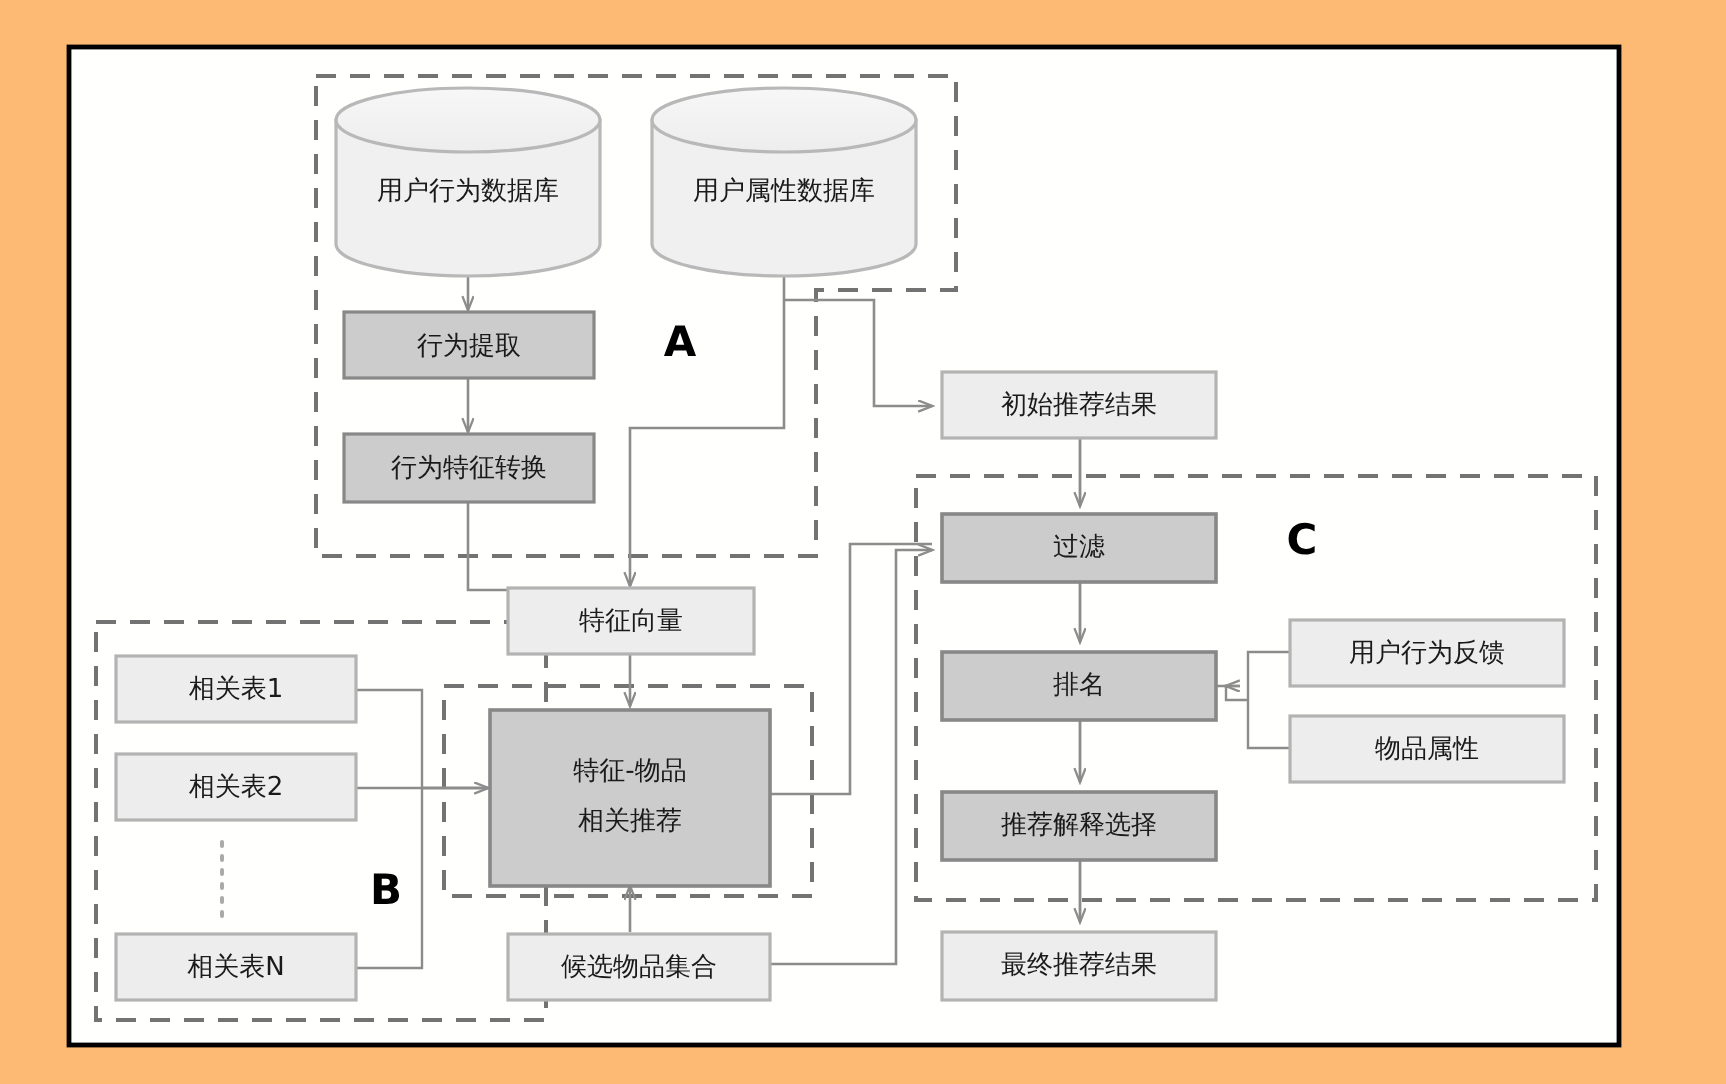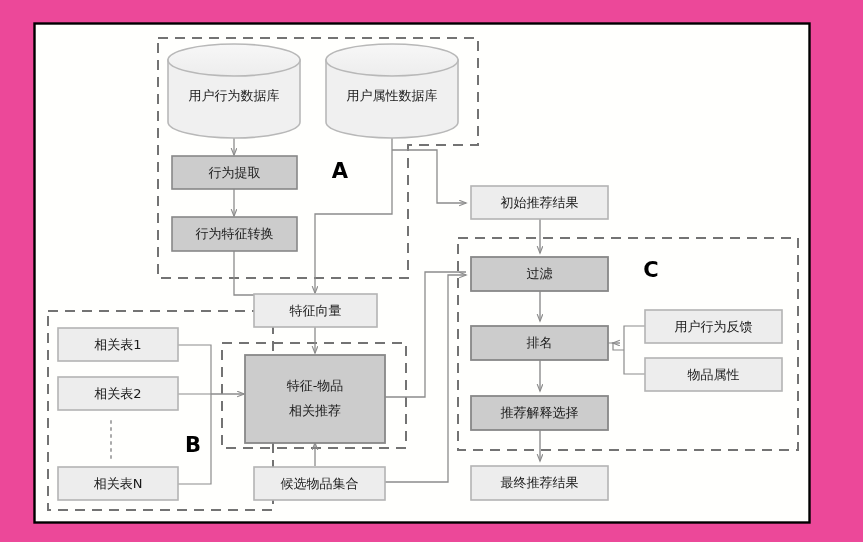--- a/index.html
+++ b/index.html
@@ -1,17 +1,17 @@
 <!DOCTYPE html>
 <html><head>
 <meta charset="utf-8">
 <style>
   html,body{margin:0;padding:0;background:#ffffff;}
   body{width:863px;height:542px;font-family:"DejaVu Sans","Liberation Sans",sans-serif;}
-  #stage{position:relative;width:863px;height:542px;overflow:hidden;background:#ec4899;}
+  #stage{position:relative;width:863px;height:542px;overflow:hidden;background:#fdba74;}
   svg{display:block;}
   .bx-label{font-family:"DejaVu Sans","Liberation Sans",sans-serif;font-size:13px;fill:#1a1a1a;}
   .grp-label{font-family:"DejaVu Sans","Liberation Sans",sans-serif;font-size:21px;font-weight:bold;fill:#000;}
 </style>
 </head>
 <body>
 
 <div id="stage">
 <svg width="863" height="542" viewBox="0 0 863 542" xmlns="http://www.w3.org/2000/svg">
 

